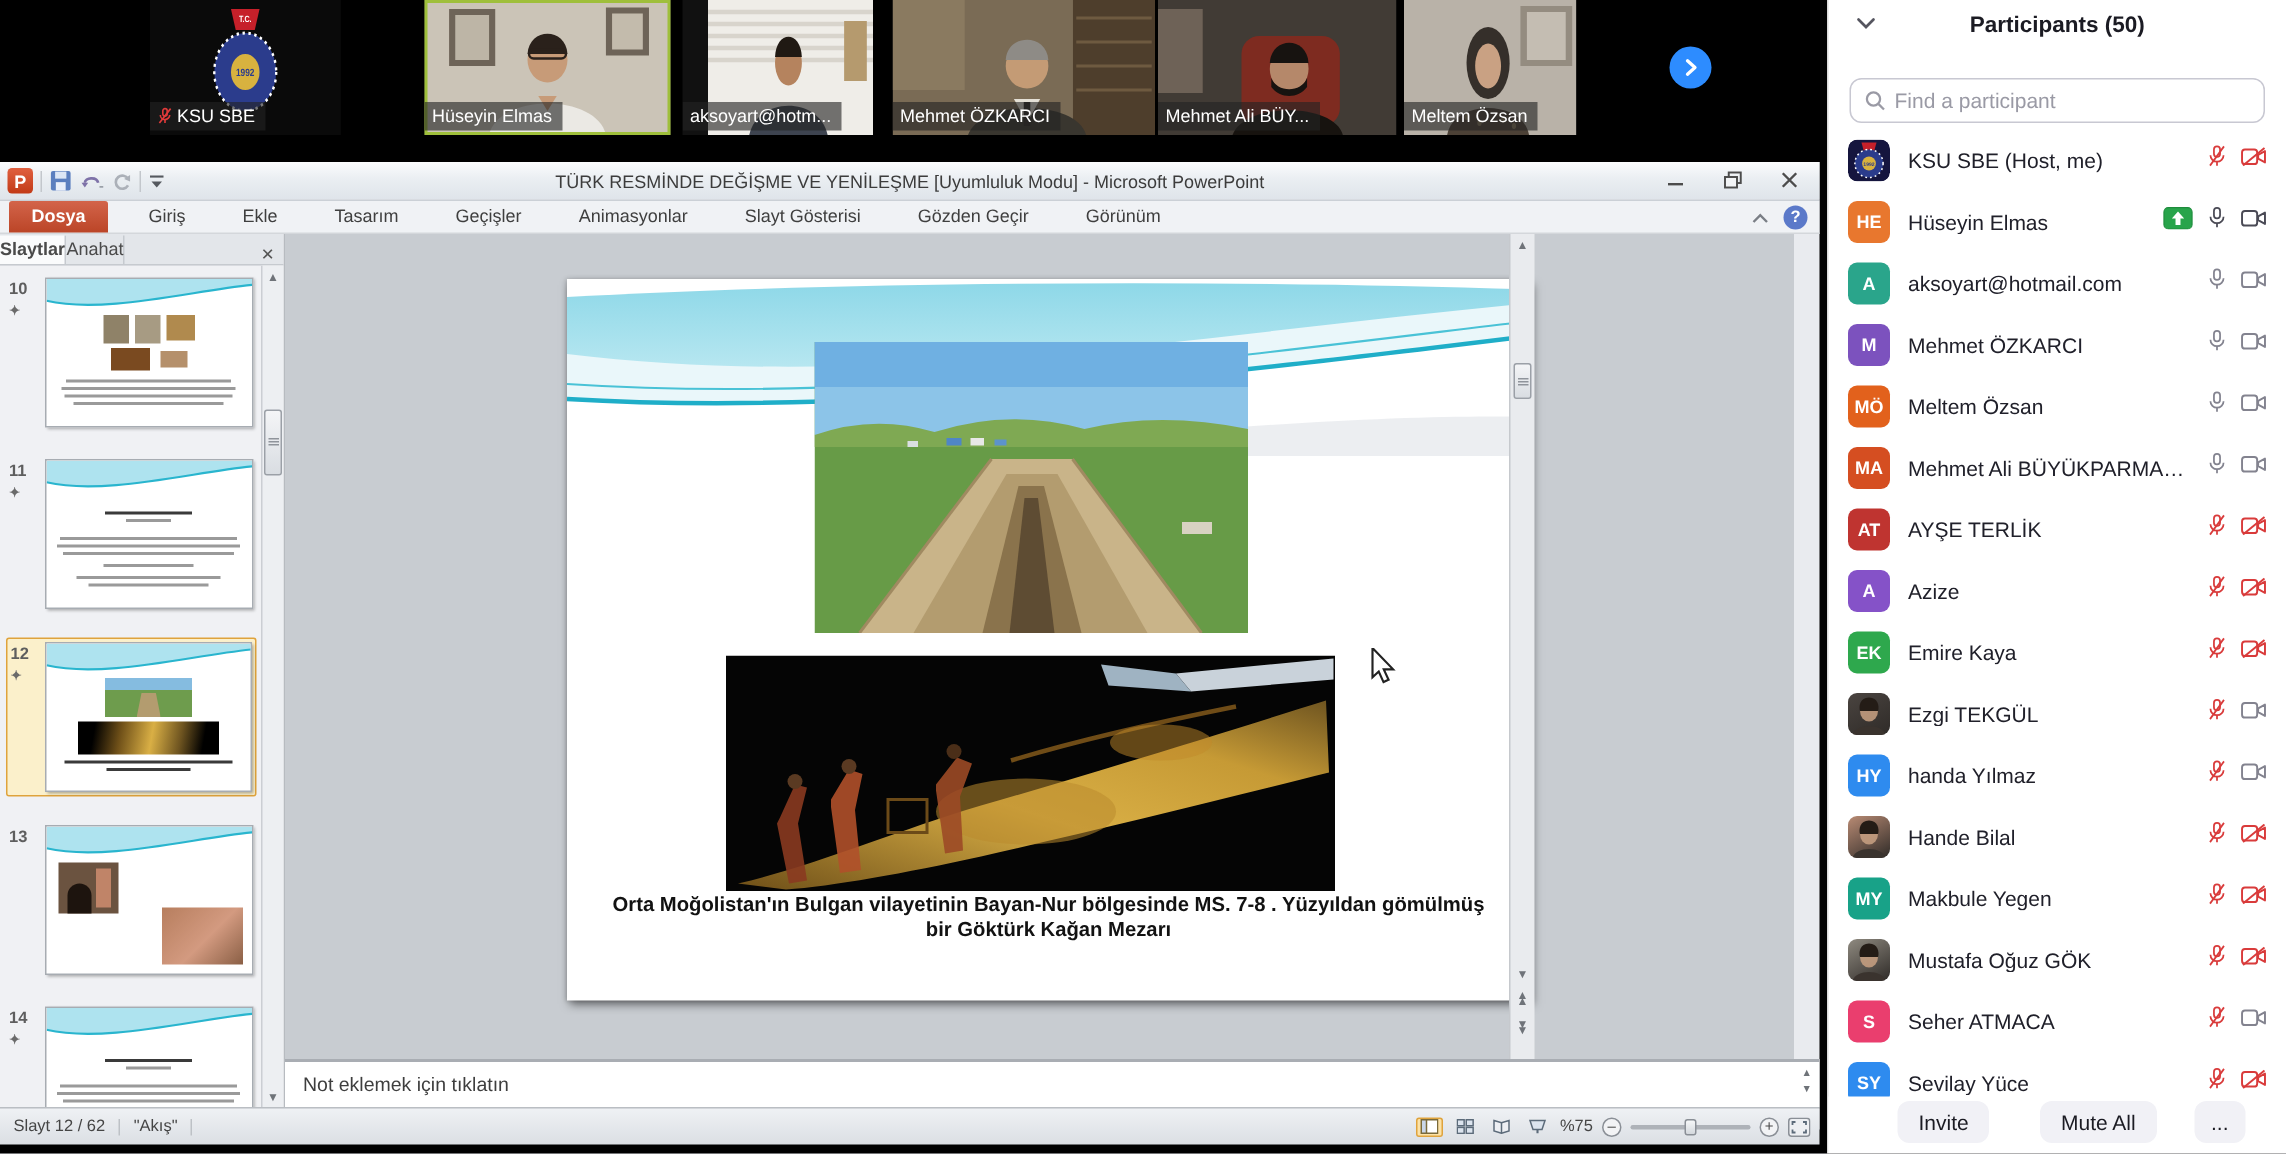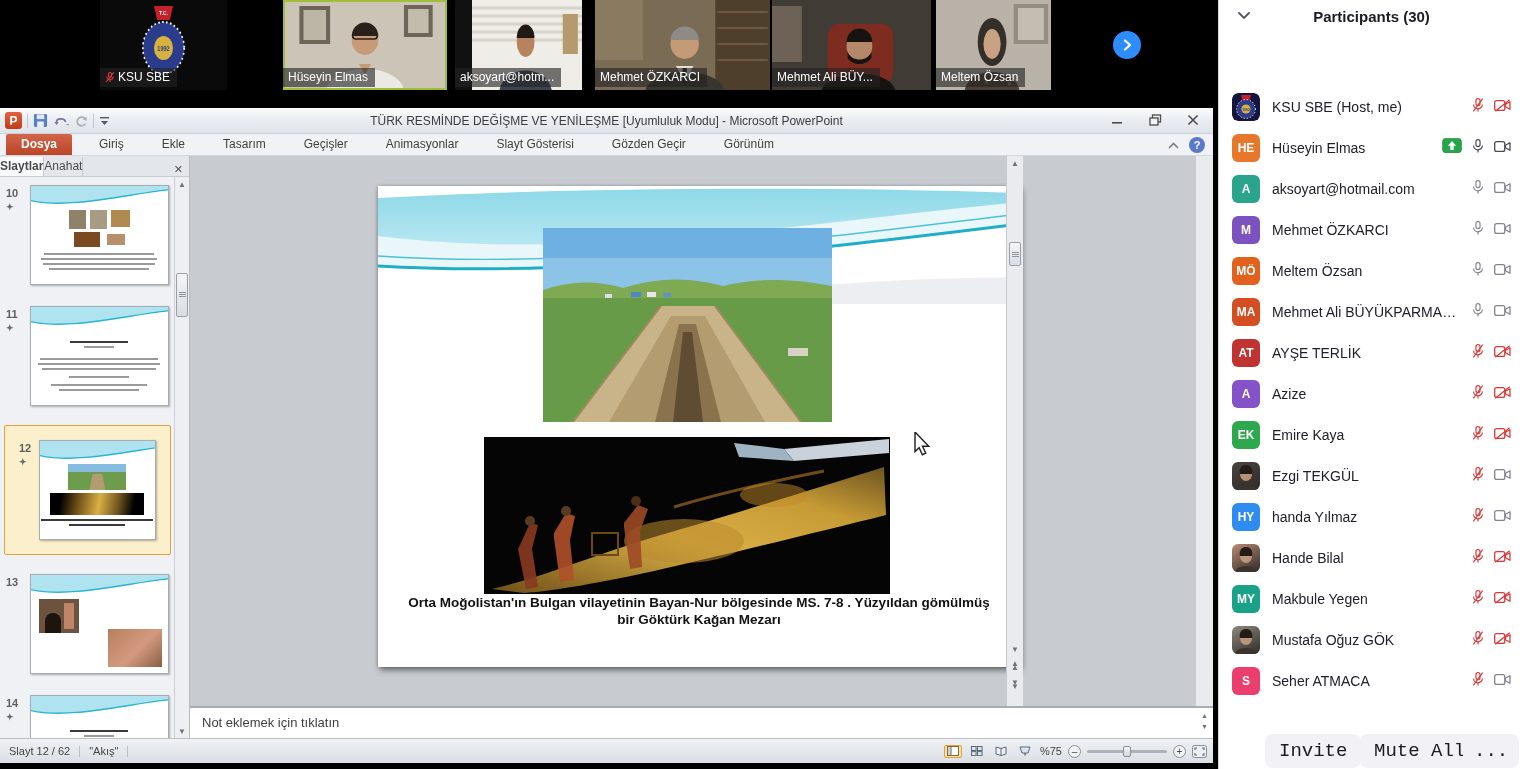--- a/index.html
+++ b/index.html
@@ -48,21 +48,21 @@
   .ptab { padding:2px 0 3px; border-right:1px solid #C6CACF; cursor:pointer; }
   .ptab.active { background:#FAFBFC; font-weight:bold; }
   .ptab-close { margin-left:auto; margin-right:6px; font-size:11px; color:#555; cursor:pointer; }
   .thumb-scroll { position:absolute; right:0; top:21px; bottom:0; width:15px; background:#EDEFF2; border-left:1px solid #CBCED3; }
   .sb-btn { width:100%; height:14px; display:flex; align-items:center; justify-content:center; color:#6F7379; font-size:8px; }
   .sb-thumb { position:absolute; left:1px; width:12px; border:1px solid #9BA0A7; border-radius:2px;
               background:linear-gradient(#F4F5F7,#D9DDE2); }
   .grip { display:block; margin:0 auto; width:7px; height:1px; background:#8F949B; box-shadow:0 2px 0 #8F949B, 0 4px 0 #8F949B; }
   .thumb-list { position:absolute; left:0; top:21px; right:16px; bottom:0; overflow:hidden; padding:6px 2px 0 4px; }
   .thumb-row { display:flex; margin-bottom:17px; padding:2px; }
-  .thumb-row.selected { background:#FBF0CB; border:1px solid #DFA33C; border-radius:2px; padding:14px; }
+  .thumb-row.selected { background:#FBF0CB; border:1px solid #DFA33C; border-radius:2px; padding:2px; }
   .thumb-side { width:24px; font-size:11px; font-weight:bold; color:#5E5E5E; text-align:left; padding-top:2px; }
   .thumb-star { font-size:9px; color:#6A6A6A; margin-top:3px; }
   .thumb-box { position:relative; width:142px; height:100px; background:#fff; border:1px solid #A7ACB2;
                box-shadow:1px 1px 2px rgba(0,0,0,.3); overflow:hidden; }
   .bar { background:#9A9A9A; height:2px; margin:3px auto 0; }
   .bar.dark { background:#3A3A3A; }
 
   
   .main-area { position:absolute; left:190px; top:48px; width:1006px; height:550px; background:#C8CCD1; }
   .slide { position:absolute; left:188px; top:30px; width:642px; height:481px; background:#fff;
@@ -98,22 +98,22 @@
               border-radius:8px; display:flex; align-items:center; padding:0 9px; gap:6px; background:#fff; }
   .p-search input { border:none; outline:none; flex:1; font-size:14px; color:#333; font-family:"Liberation Sans",sans-serif; }
   .p-search input::placeholder { color:#9A9AA5; }
   .p-list { position:absolute; left:0; top:86px; width:100%; height:649px; overflow:hidden; }
   .p-row { display:flex; align-items:center; height:41px; padding:0 13px; gap:12px; }
   .p-avatar { width:28px; height:28px; border-radius:6px; flex:0 0 28px; display:flex; align-items:center;
               justify-content:center; color:#fff; font-size:12px; font-weight:bold; overflow:hidden; }
   .p-name { flex:1; font-size:14px; color:#20202A; white-space:nowrap; overflow:hidden; text-overflow:ellipsis; }
   .p-icons { display:flex; align-items:center; gap:9px; }
   .p-footer { position:absolute; left:0; bottom:0; width:100%; height:38px; background:#fff; }
-  .p-footbtn { position:absolute; top:3px; background:#F1F1F6; border:none; border-radius:8px; font-size:19px;
-               color:#1B1B23; padding:6px 14px; font-family:Liberation Mono, monospace; cursor:pointer; }
+  .p-footbtn { position:absolute; top:3px; background:#F1F1F6; border:none; border-radius:8px; font-size:14px;
+               color:#1B1B23; padding:6px 14px; font-family:Liberation Sans, sans-serif; cursor:pointer; }
 </style>
 </head>
 <body>
 
 <div class="video-strip">
   <div id="video-tiles">
       <div class="vtile" style="left: 100px; width: 127px; text-align: center;">
         <svg viewBox="0 0 160 90" preserveAspectRatio="none">
           <rect width="160" height="90" fill="#0A0A0A"></rect>
           <path d="M68 6 h24 l-4 14 h-16 Z" fill="#C6202A"></path>
@@ -528,21 +528,28 @@
         <path d="M3,5 L3,3 L5,3 M10,3 L12,3 L12,5 M12,8 L12,10 L10,10 M5,10 L3,10 L3,8" fill="none" stroke="#5C6B7A" stroke-width="1.2"></path>
       </svg>
     </div>
   </div>
 </div>
 
 <div class="participants">
   <svg class="p-collapse" width="14" height="9" viewBox="0 0 14 9">
     <path d="M2 2 L7 7 L12 2" fill="none" stroke="#55555F" stroke-width="1.8" stroke-linecap="round"></path>
   </svg>
-  <div class="p-header">Participants (30)</div>
+  <div class="p-header">Participants (50)</div>
+  <div class="p-search">
+    <svg width="14" height="14" viewBox="0 0 14 14">
+      <circle cx="6" cy="6" r="4.4" fill="none" stroke="#9A9AA5" stroke-width="1.5"></circle>
+      <line x1="9.4" y1="9.4" x2="13" y2="13" stroke="#9A9AA5" stroke-width="1.5"></line>
+    </svg>
+    <input type="text" placeholder="Find a participant" style="">
+  </div>
   <div class="p-list" id="participant-list">
       <div class="p-row">
         <span class="p-avatar">
           <svg width="28" height="28" viewBox="0 0 28 28">
             <rect width="28" height="28" rx="6" fill="#15153E"></rect>
             <path d="M9 2 h10 l-1.6 6 h-6.8 Z" fill="#C6202A"></path>
             <circle cx="14" cy="16" r="9.4" fill="#2B3C8C"></circle>
             <circle cx="14" cy="16" r="9.4" fill="none" stroke="#fff" stroke-width="1" stroke-dasharray="1.2 2"></circle>
             <circle cx="14" cy="16" r="4.6" fill="#D8B23F"></circle>
             <text x="14" y="17.8" font-size="3.4" fill="#2B3C8C" text-anchor="middle" font-family="Liberation Sans,sans-serif" font-weight="bold">1992</text>
@@ -803,19 +810,36 @@
               <path d="M4.5 12a7.5 7.5 0 0 0 15 0" fill="none" stroke="#D93B3B" stroke-width="2"></path>
               <line x1="12" y1="19.5" x2="12" y2="24" stroke="#D93B3B" stroke-width="2"></line>
               <line x1="4" y1="24" x2="20" y2="2" stroke="#D93B3B" stroke-width="2"></line>
             </svg></span>
           <span class="picon"><svg width="17" height="13" viewBox="0 0 26 20">
               <rect x="1" y="2.5" width="15.5" height="15" rx="3" fill="none" stroke="#83838F" stroke-width="2"></rect>
               <path d="M17.5 8 L24.5 4.2 V15.8 L17.5 12 Z" fill="none" stroke="#83838F" stroke-width="2" stroke-linejoin="round"></path>
             </svg></span>
         </span>
       </div>
+      <div class="p-row">
+        <span class="p-avatar" style="background:#2E8BEF">SY</span>
+        <span class="p-name">Sevilay Yüce</span>
+        <span class="p-icons">
+          <span class="picon"><svg width="14" height="16" viewBox="0 0 24 26">
+              <rect x="8.5" y="2" width="7" height="12" rx="3.5" fill="none" stroke="#D93B3B" stroke-width="2"></rect>
+              <path d="M4.5 12a7.5 7.5 0 0 0 15 0" fill="none" stroke="#D93B3B" stroke-width="2"></path>
+              <line x1="12" y1="19.5" x2="12" y2="24" stroke="#D93B3B" stroke-width="2"></line>
+              <line x1="4" y1="24" x2="20" y2="2" stroke="#D93B3B" stroke-width="2"></line>
+            </svg></span>
+          <span class="picon"><svg width="17" height="13" viewBox="0 0 26 20">
+              <rect x="1" y="2.5" width="15.5" height="15" rx="3" fill="none" stroke="#D93B3B" stroke-width="2"></rect>
+              <path d="M17.5 8 L24.5 4.2 V15.8 L17.5 12 Z" fill="none" stroke="#D93B3B" stroke-width="2" stroke-linejoin="round"></path>
+              <line x1="2" y1="19" x2="24" y2="1" stroke="#D93B3B" stroke-width="2"></line>
+            </svg></span>
+        </span>
+      </div>
     </div>
   <div class="p-footer">
     <button class="p-footbtn" style="left:46px;">Invite</button>
     <button class="p-footbtn" style="left:141px;">Mute All</button>
     <button class="p-footbtn" style="left:244px;padding:6px 11px;">...</button>
   </div>
 </div>
 
 </body></html>

